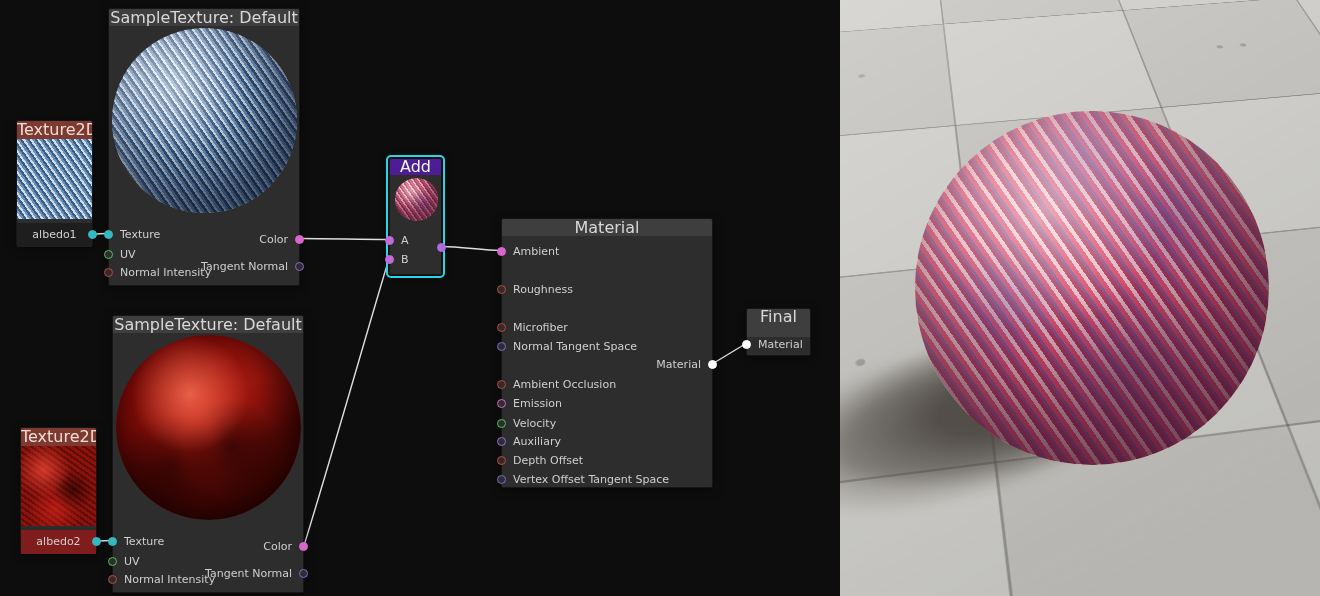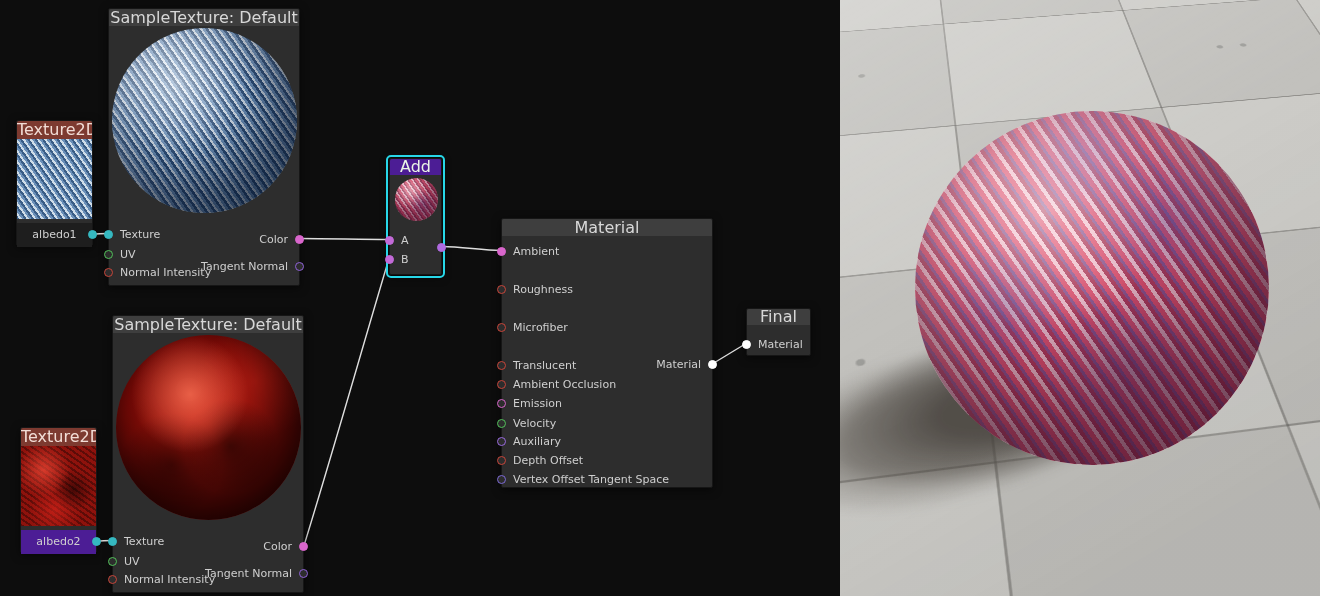--- a/index.html
+++ b/index.html
@@ -158,21 +158,21 @@
       </div>
       <div class="prow out" style="top:249px">
         <span class="plabel">Tangent Normal</span>
         <span class="port pr" style="border-color: rgb(143, 98, 216);"></span>
       </div>
     </div>
 
     <div class="node texnode" style="left:20px;top:427px;width:77px;height:126px">
       <div class="header" style="background-color: rgb(125, 58, 48);">Texture2D</div>
       <div class="thumb thumb-red"></div>
-      <div class="namebar" style="background-color: #4c1d95;">albedo2</div>
+      <div class="namebar" style="background-color: #7f1d1d;">albedo2</div>
       <span class="port pr" style="top: 109px; border-color: rgb(53, 184, 192); background-color: rgb(53, 184, 192);"></span>
     </div>
 
     <div class="node samplenode" style="left:112px;top:315px;width:192px;height:278px">
       <div class="header" style="background-color: rgb(62, 62, 62);">SampleTexture: Default</div>
       <div class="sphere preview-red" style="left:3px;top:19px;width:185px;height:185px"></div>
       <div class="prow" style="top:217px">
         <span class="port pl" style="border-color: rgb(53, 184, 192); background-color: rgb(53, 184, 192);"></span>
         <span class="plabel">Texture</span>
       </div>
@@ -215,23 +215,23 @@
         <span class="plabel">Ambient</span>
       </div>
       <div class="prow" style="top:62px">
         <span class="port pl" style="border-color: rgb(200, 69, 58);"></span>
         <span class="plabel">Roughness</span>
       </div>
       <div class="prow" style="top:100px">
         <span class="port pl" style="border-color: rgb(200, 69, 58);"></span>
         <span class="plabel">Microfiber</span>
       </div>
-      <div class="prow" style="top:138px">
-        <span class="port pl" style="border-color: rgb(200, 69, 58);"></span>
-        <span class="plabel">Translucent</span>
+      <div class="prow" style="top:119px">
+        <span class="port pl" style="border-color: rgb(125, 106, 216);"></span>
+        <span class="plabel">Normal Tangent Space</span>
       </div>
       <div class="prow" style="top:157px">
         <span class="port pl" style="border-color: rgb(200, 69, 58);"></span>
         <span class="plabel">Ambient Occlusion</span>
       </div>
       <div class="prow" style="top:176px">
         <span class="port pl" style="border-color: rgb(217, 102, 204);"></span>
         <span class="plabel">Emission</span>
       </div>
       <div class="prow" style="top:196px">
@@ -250,21 +250,21 @@
         <span class="port pl" style="border-color: rgb(125, 106, 216);"></span>
         <span class="plabel">Vertex Offset Tangent Space</span>
       </div>
       <div class="prow out" style="top:137px">
         <span class="plabel">Material</span>
         <span class="port pr" style="border-color: rgb(255, 255, 255); background-color: rgb(255, 255, 255);"></span>
       </div>
     </div>
 
     <div class="node" style="left:746px;top:308px;width:65px;height:48px">
-      <div class="header" style="height: 16px; line-height: 16px; background-color: rgb(62, 62, 62);">Final</div>
+      <div class="header" style="height: 28px; line-height: 16px; background-color: rgb(62, 62, 62);">Final</div>
       <div class="prow" style="top:27px">
         <span class="port pl" style="border-color: rgb(255, 255, 255); background-color: rgb(255, 255, 255);"></span>
         <span class="plabel">Material</span>
       </div>
     </div>
 
   </div>
 
   <div id="viewport">
     <div class="floor"></div>

